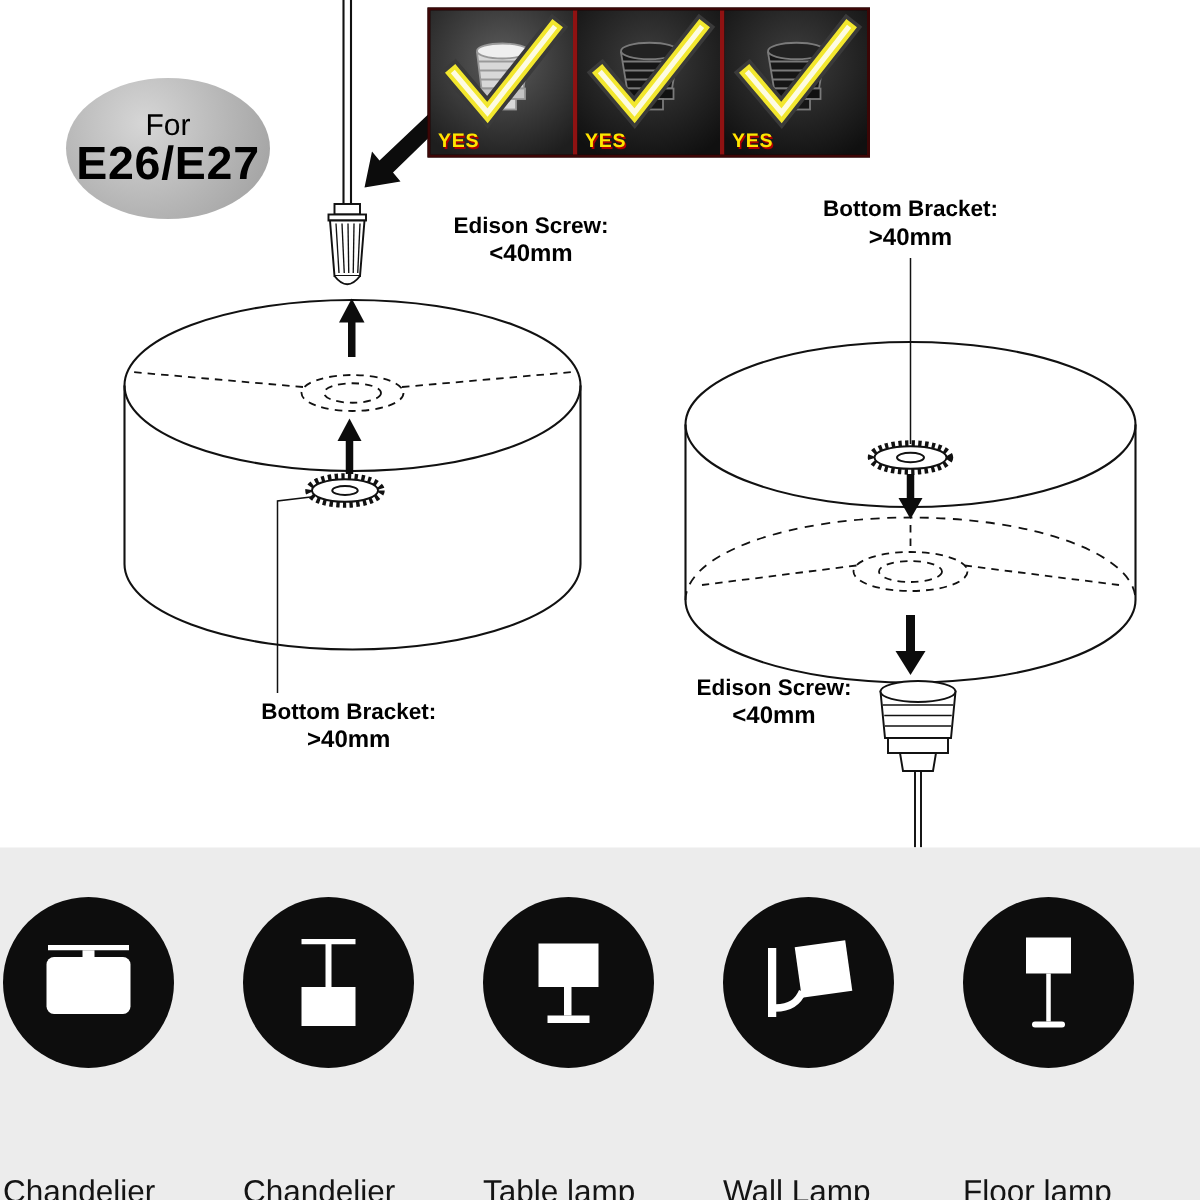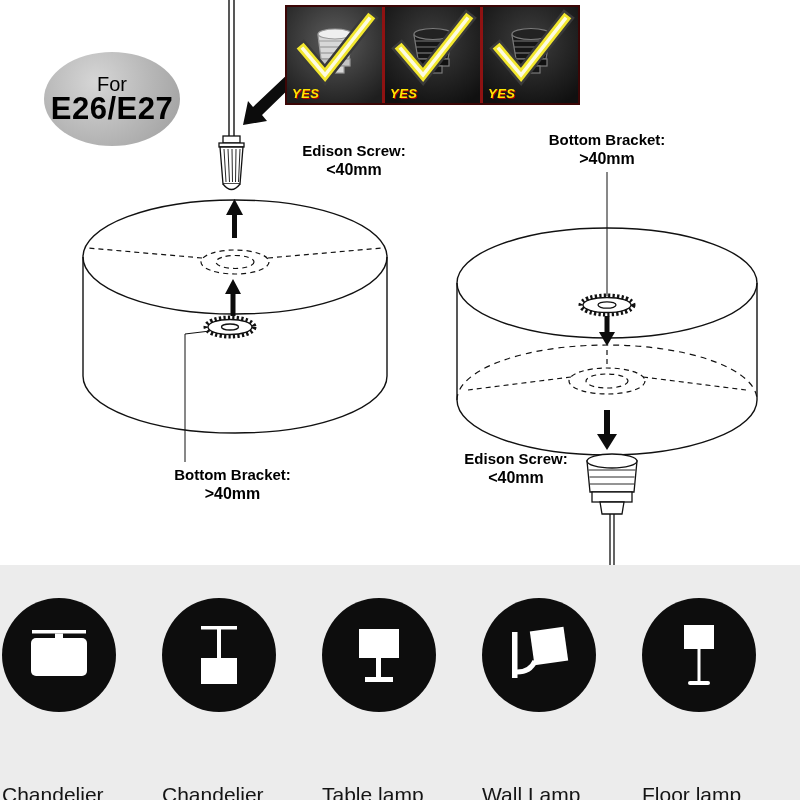--- a/index.html
+++ b/index.html
@@ -12,21 +12,21 @@
 
   
   .badge{position:absolute;left:44px;top:52px;width:136px;height:94px;border-radius:50%;
          background:radial-gradient(circle at 38% 32%, #d6d6d6 0%, #b5b5b5 55%, #9c9c9c 100%);
          display:flex;flex-direction:column;align-items:center;justify-content:center;color:#000;}
   .badge-for{font-size:20px;line-height:19px;}
   .badge-size{font-size:31px;font-weight:bold;line-height:29px;letter-spacing:0.5px;}
 
   
   .photo-strip{position:absolute;left:285px;top:5px;width:295px;height:100px;display:flex;
-               border:2px solid #3c0606;background:#000;box-sizing:border-box;font-style:italic;}
+               border:2px solid #3c0606;background:#000;box-sizing:border-box;}
   .photo-cell{flex:1;position:relative;overflow:hidden;border-right:3px solid #8f1212;}
   .photo-cell:last-child{border-right:none;}
   .photo-cell.light{background:radial-gradient(circle at 50% 35%, #5c5c5c 0%, #1e1e1e 90%);}
   .photo-cell.dark{background:radial-gradient(circle at 50% 35%, #3e3e3e 0%, #101010 90%);}
   .photo-cell svg{position:absolute;left:0;top:0;}
   .yes-label{position:absolute;left:5px;bottom:2px;font-size:13px;font-weight:bold;color:#ffe600;
              text-shadow:1px 1px 0 #b00000;letter-spacing:0.5px;}
 
   
   .anno{position:absolute;font-weight:bold;color:#000;text-align:center;}

